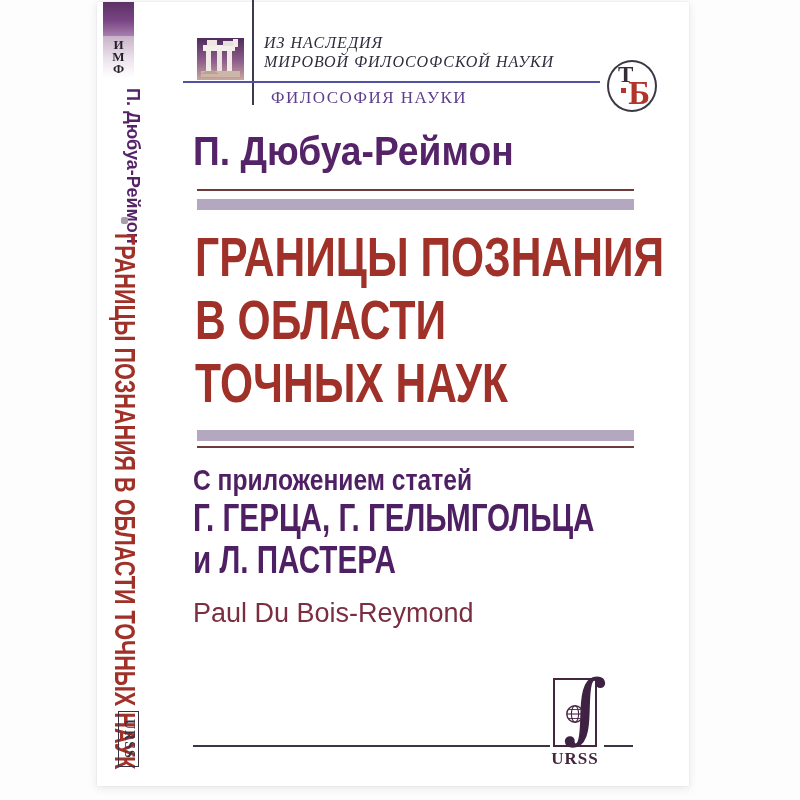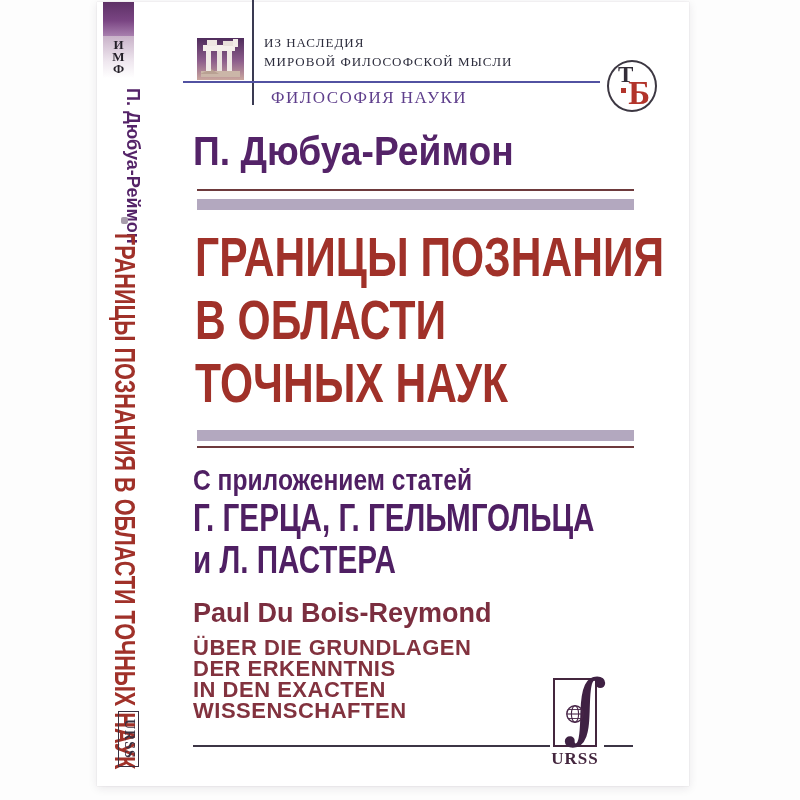--- a/index.html
+++ b/index.html
@@ -22,40 +22,40 @@
   .spine-title{left:45px;top:231px;font-size:30px;font-weight:bold;color:#a03129;
         transform:rotate(90deg) scaleX(0.72);transform-origin:left top;white-space:nowrap;
         letter-spacing:0px;}
   .spine-urss{left:42px;top:709px;transform:rotate(90deg);transform-origin:left top;
         border:1.5px solid #3a3040;color:#3a3040;font-family:"Liberation Serif",serif;
         font-size:14px;font-weight:bold;letter-spacing:1px;padding:1px 7px 2px 7px;white-space:nowrap;}
   
   .series-pic{left:100px;top:36px;width:47px;height:42px;}
   .vline{left:155px;top:-2px;width:2px;height:105px;background:#3a3a52;}
   .series-title{left:167px;top:31px;font-family:"Liberation Serif",serif;color:#2d2d3d;
-        font-size:13px;line-height:19px;letter-spacing:1px;white-space:nowrap;}
+        font-size:16px;line-height:19px;letter-spacing:1px;white-space:nowrap;font-style:italic;}
   .hline{left:86px;top:79px;width:417px;height:2px;background:#5252a2;}
   .series-sub{left:167px;top:86px;font-family:"Liberation Serif",serif;color:#5f3f8c;
         font-size:17px;letter-spacing:1.5px;white-space:nowrap;margin-left:7px;}
   .pub-circle{left:510px;top:58px;width:50px;height:52px;border:2.5px solid #3c3742;
         border-radius:50%;box-sizing:border-box;background:#fff;}
   .pub-circle .glyph-b{position:absolute;right:5px;bottom:0px;font-family:"Liberation Serif",serif;
         font-weight:bold;font-size:33px;line-height:33px;color:#b2342b;}
   .pub-circle .glyph-t{position:absolute;left:9px;top:1px;font-family:"Liberation Serif",serif;
         font-weight:bold;font-size:23px;line-height:23px;color:#332d38;}
   .pub-circle .glyph-dot{position:absolute;left:12px;top:26px;width:5px;height:5px;background:#b2342b;}
   
   .author{left:96px;top:127px;font-size:40px;font-weight:bold;color:#542368;
         transform:scaleX(0.93);transform-origin:left top;white-space:nowrap;}
   .rule-thin{height:2px;background:#6e3a3c;}
   .band{height:11px;background:#b3a8bf;}
   .title-line{left:98px;font-size:56px;line-height:56px;font-weight:bold;color:#a03129;
         transform:scaleX(0.76);transform-origin:left top;white-space:nowrap;letter-spacing:0;}
   .sub-line{left:96px;font-weight:bold;color:#4f1f63;transform-origin:left top;white-space:nowrap;}
-  .latin-author{left:96px;top:596px;font-size:27px;font-weight:bold;color:#7b2e3f;white-space:nowrap;}
+  .latin-author{left:96px;top:596px;font-size:27px;font-weight:normal;color:#7b2e3f;white-space:nowrap;}
   .german{left:96px;top:635px;font-size:22px;line-height:21px;font-weight:bold;color:#82323e;
         letter-spacing:0.5px;white-space:nowrap;}
   
   .rule-bottom{top:743px;height:2px;background:#3c3545;}
   .urss-box{left:456px;top:676px;width:44px;height:69px;border:2px solid #44263e;
         box-sizing:border-box;background:#fff;}
   .urss-box .integral{position:absolute;left:8px;top:-17px;font-family:"DejaVu Serif",serif;
         font-size:76px;line-height:90px;color:#3f2143;font-weight:bold;}
   .urss-label{left:452px;top:747px;width:52px;text-align:center;font-family:"Liberation Serif",serif;
         font-size:17px;font-weight:bold;letter-spacing:1px;color:#44263e;}
@@ -94,21 +94,21 @@
         <rect x="30" y="12" width="5" height="21" fill="#f1eae6"></rect>
         <rect x="6" y="7" width="32" height="6" fill="#f5efeb"></rect>
         <rect x="10" y="2" width="10" height="6" fill="#efe7e2"></rect>
         <rect x="26" y="3" width="12" height="5" fill="#e8dfda"></rect>
         <rect x="36" y="1" width="5" height="8" fill="#f1eae6"></rect>
       </svg>
     </div>
     <div class="abs vline"></div>
     <div class="abs series-title">
       <div>ИЗ НАСЛЕДИЯ</div>
-      <div>МИРОВОЙ ФИЛОСОФСКОЙ МЫСЛИ</div>
+      <div>МИРОВОЙ ФИЛОСОФСКОЙ НАУКИ</div>
     </div>
     <div class="abs hline"></div>
     <div class="abs series-sub">ФИЛОСОФИЯ НАУКИ</div>
 
     <div class="abs pub-circle">
       <span class="glyph-t">Т</span>
       <span class="glyph-dot"></span>
       <span class="glyph-b">Б</span>
     </div>
 
@@ -122,26 +122,20 @@
     <div class="abs title-line" style="top:353px;">ТОЧНЫХ НАУК</div>
 
     <div class="abs band" style="left:100px;top:428px;width:437px;"></div>
     <div class="abs rule-thin" style="left:100px;top:444px;width:437px;"></div>
 
     <div class="abs sub-line" style="top:461px;font-size:30px;transform:scaleX(0.82);">С приложением статей</div>
     <div class="abs sub-line" style="top:495px;font-size:38px;transform:scaleX(0.78);">Г. ГЕРЦА, Г. ГЕЛЬМГОЛЬЦА</div>
     <div class="abs sub-line" style="top:537px;font-size:38px;transform:scaleX(0.78);">и Л. ПАСТЕРА</div>
 
     <div class="abs latin-author">Paul Du Bois-Reymond</div>
-    <div class="abs german">
-      <div>ÜBER DIE GRUNDLAGEN</div>
-      <div>DER ERKENNTNIS</div>
-      <div>IN DEN EXACTEN</div>
-      <div>WISSENSCHAFTEN</div>
-    </div>
 
     <div class="abs rule-bottom" style="left:96px;width:357px;"></div>
     <div class="abs urss-box">
       <span class="integral">∫</span>
       <svg width="20" height="20" viewBox="0 0 20 20" style="position:absolute;left:10px;top:24px;">
         <circle cx="10" cy="10" r="8.2" fill="none" stroke="#472547" stroke-width="1.4"></circle>
         <ellipse cx="10" cy="10" rx="3.6" ry="8.2" fill="none" stroke="#472547" stroke-width="1.1"></ellipse>
         <line x1="1.8" y1="10" x2="18.2" y2="10" stroke="#472547" stroke-width="1.1"></line>
         <line x1="2.6" y1="5.5" x2="17.4" y2="5.5" stroke="#472547" stroke-width="0.9"></line>
         <line x1="2.6" y1="14.5" x2="17.4" y2="14.5" stroke="#472547" stroke-width="0.9"></line>

